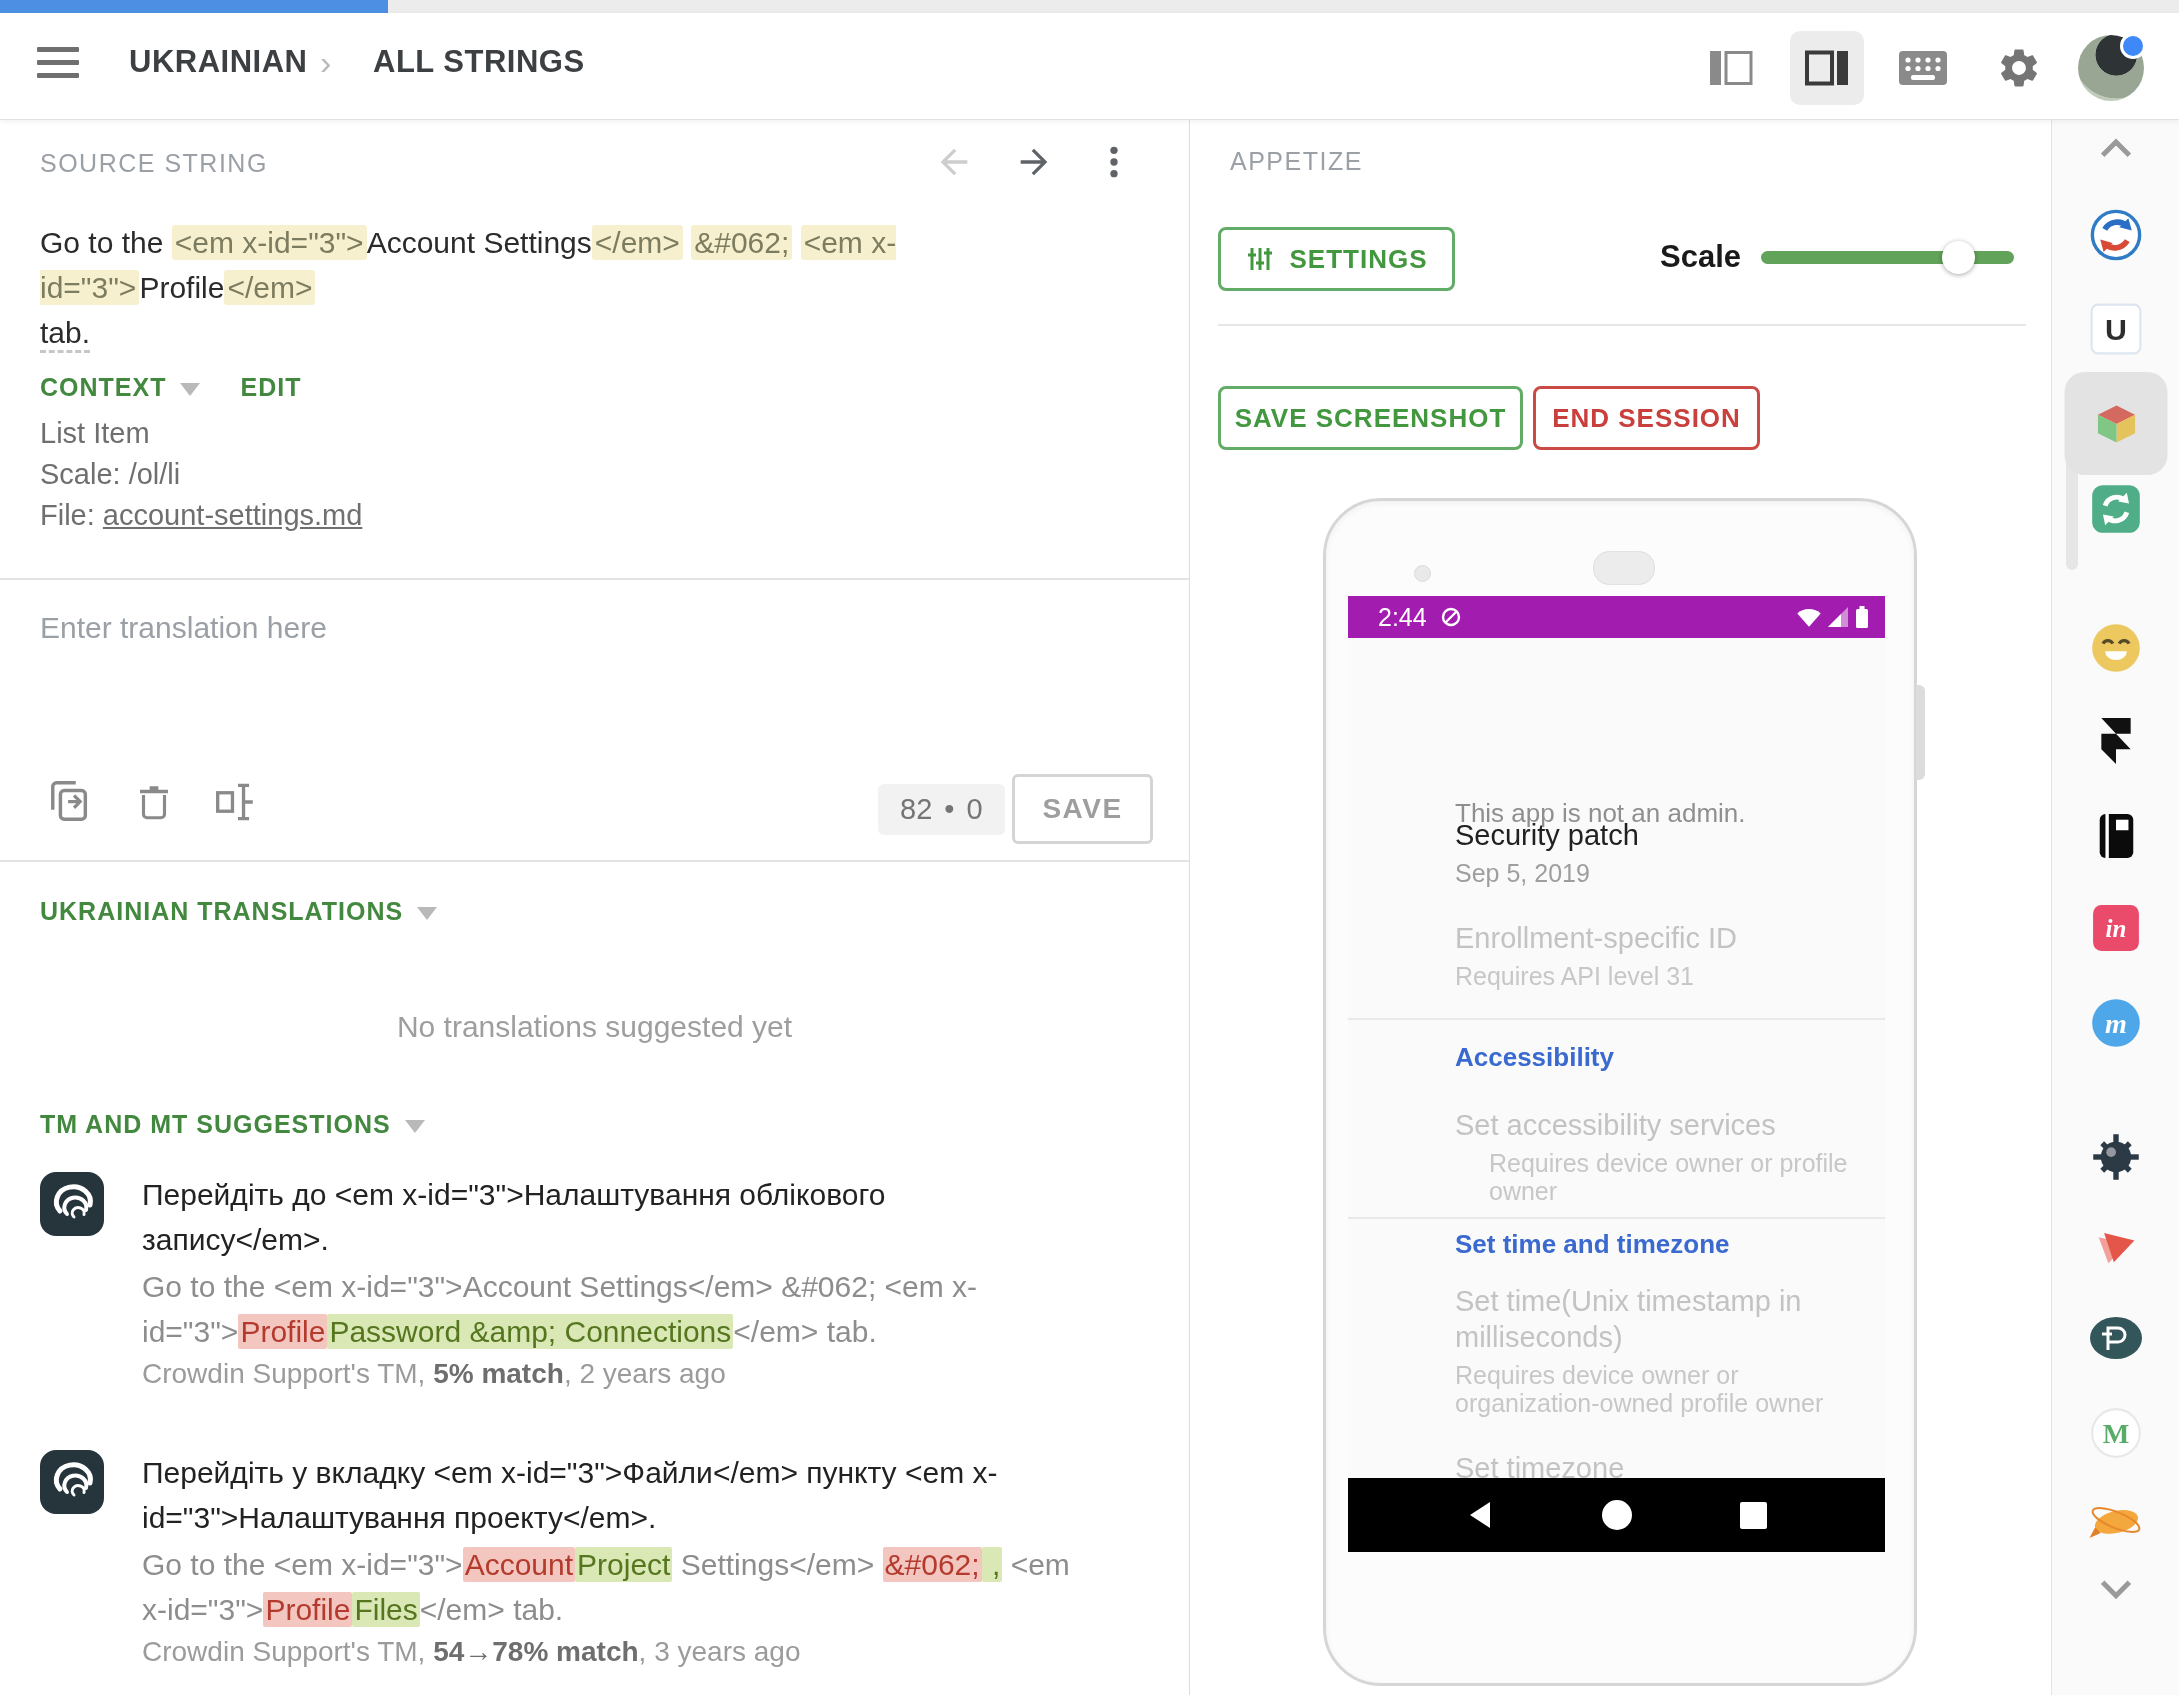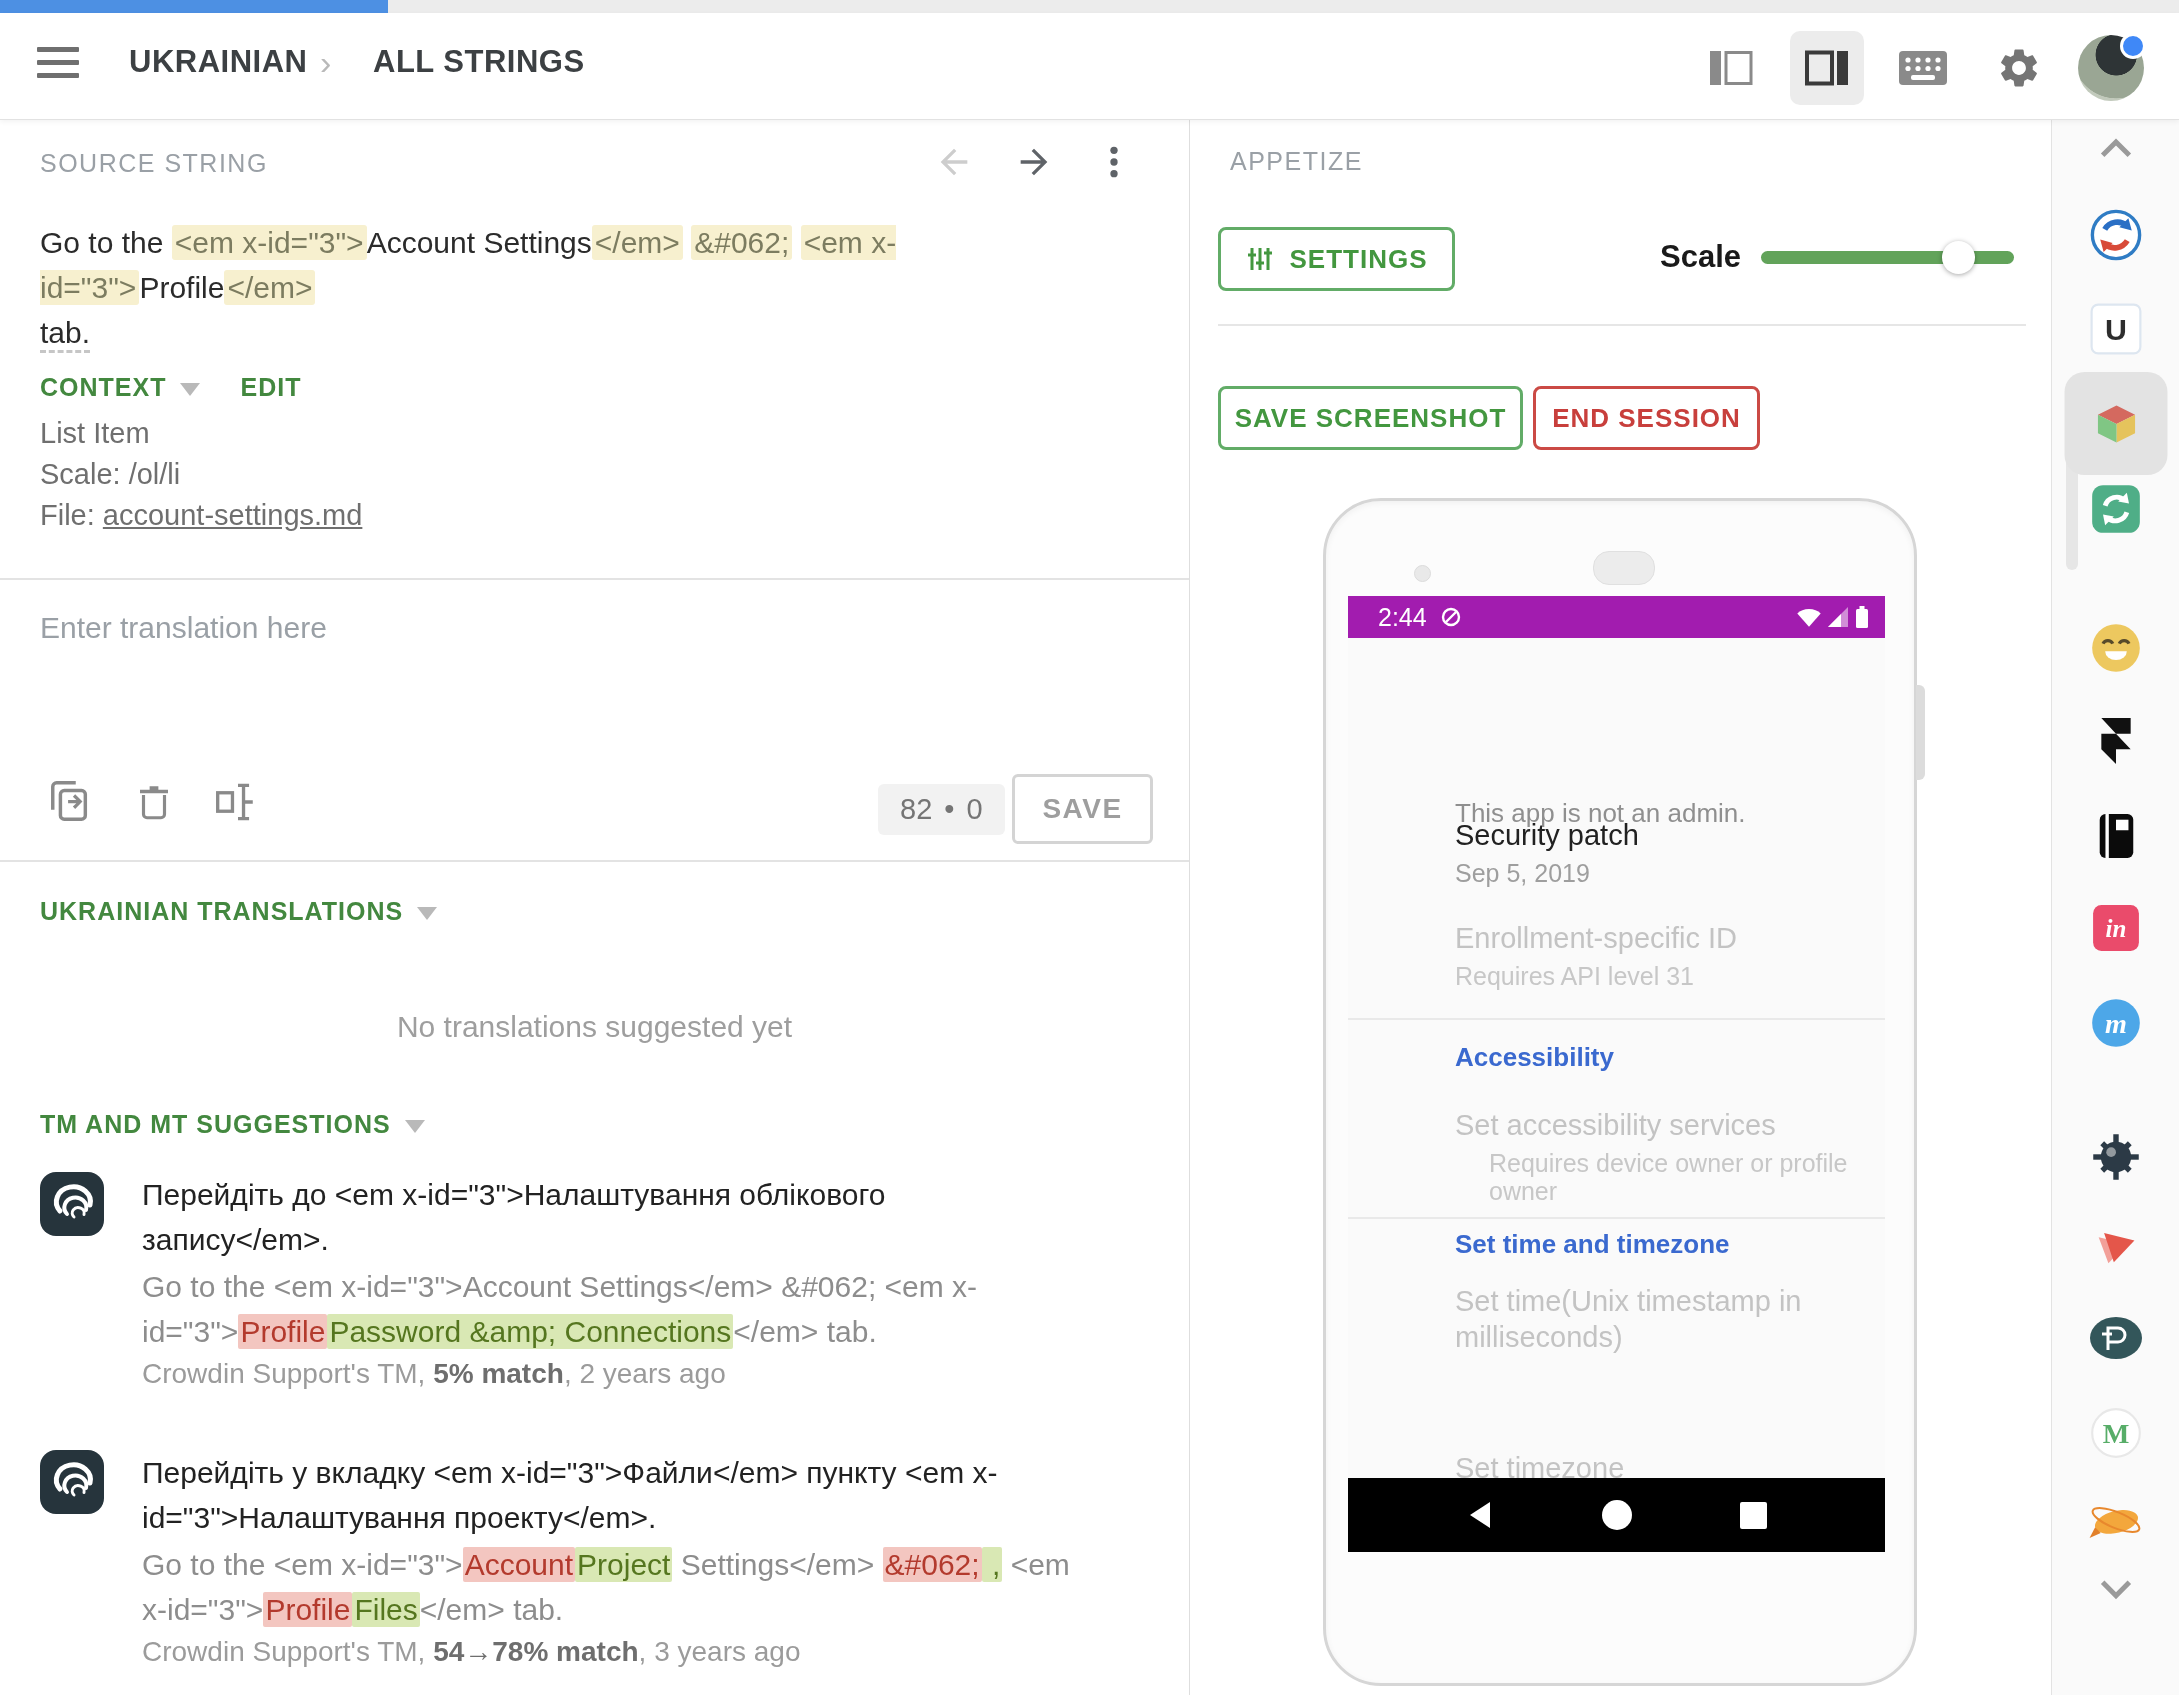--- a/index.html
+++ b/index.html
@@ -351,20 +351,22 @@
           <div class="psection" style="top: 446px;">Accessibility</div>
           <div class="prow disabled" style="top: 511px;">
             <div class="ptitle" style="white-space: pre-line;">Set accessibility services</div>
             <div class="psub" style="white-space: pre-line; margin-top: 6px; margin-left: 34px;">Requires device owner or profile owner</div>
           </div>
           <div class="pdivider" style="top: 621px;"></div>
           <div class="psection" style="top: 633px;">Set time and timezone</div>
           <div class="prow disabled" style="top: 687px;">
             <div class="ptitle" style="white-space: pre-line;">Set time(Unix timestamp in
 milliseconds)</div>
+            <div class="psub" style="white-space: pre-line; margin-top: 6px;">Requires device owner or
+organization-owned profile owner</div>
           </div>
           <div class="prow disabled" style="top: 854px;">
             <div class="ptitle" style="white-space: pre-line;">Set timezone</div>
           </div>
         </div>
       <div class="navbar">
         <div class="nico">
           <svg width="28" height="30" viewBox="0 0 28 30">
               <polygon points="24,2 4,15 24,28" fill="#fff"></polygon>
             </svg>

